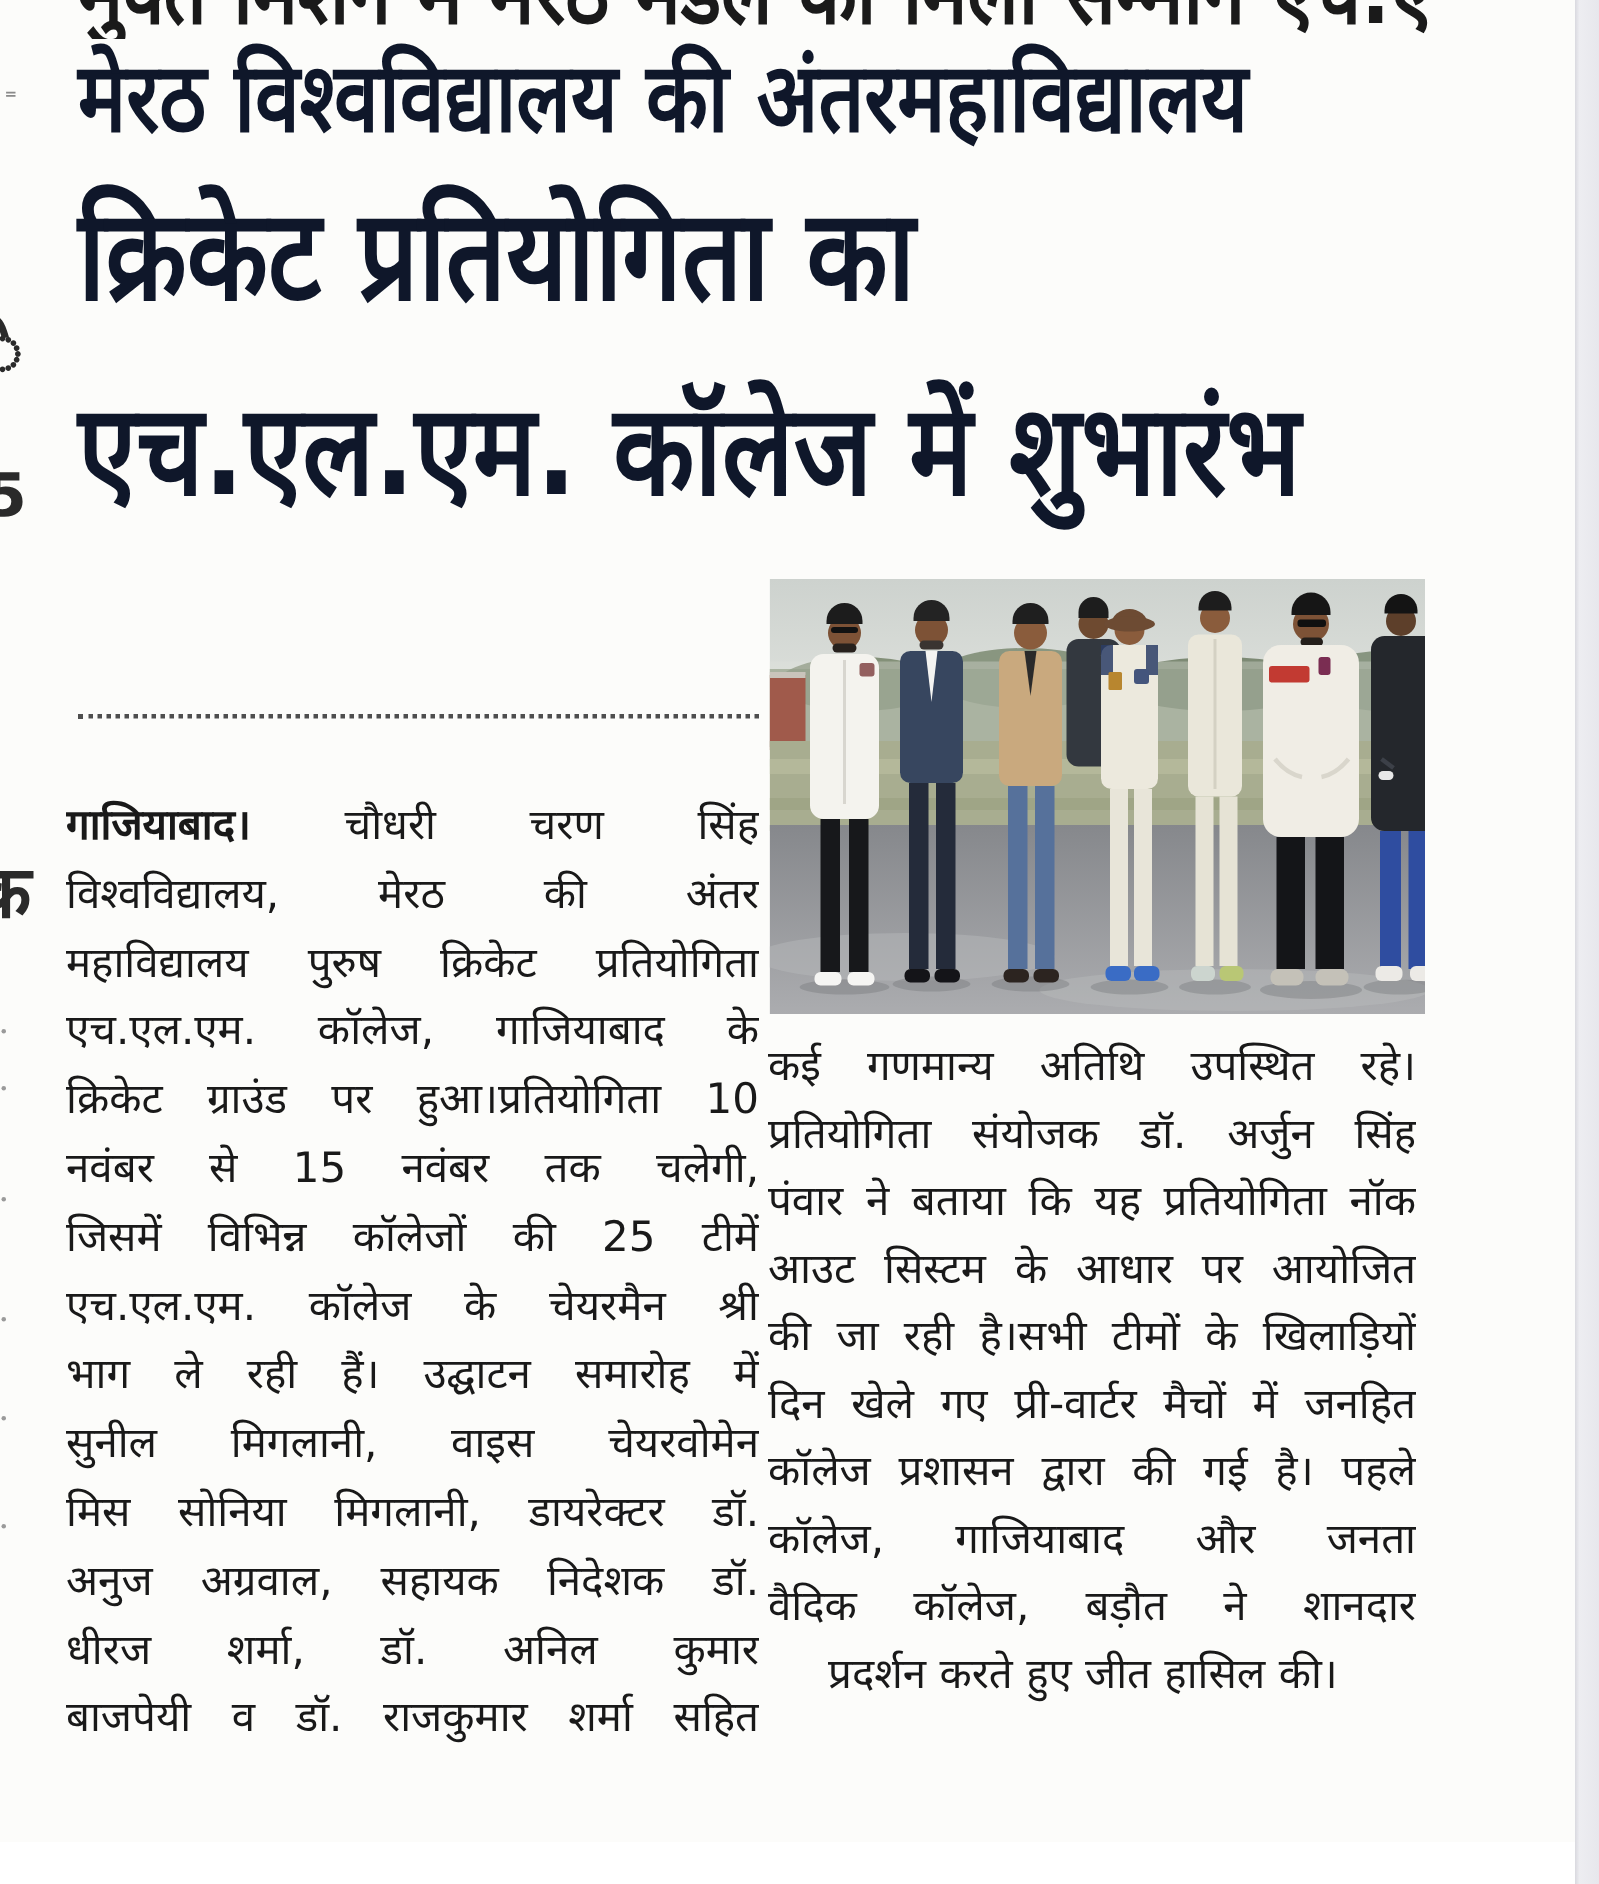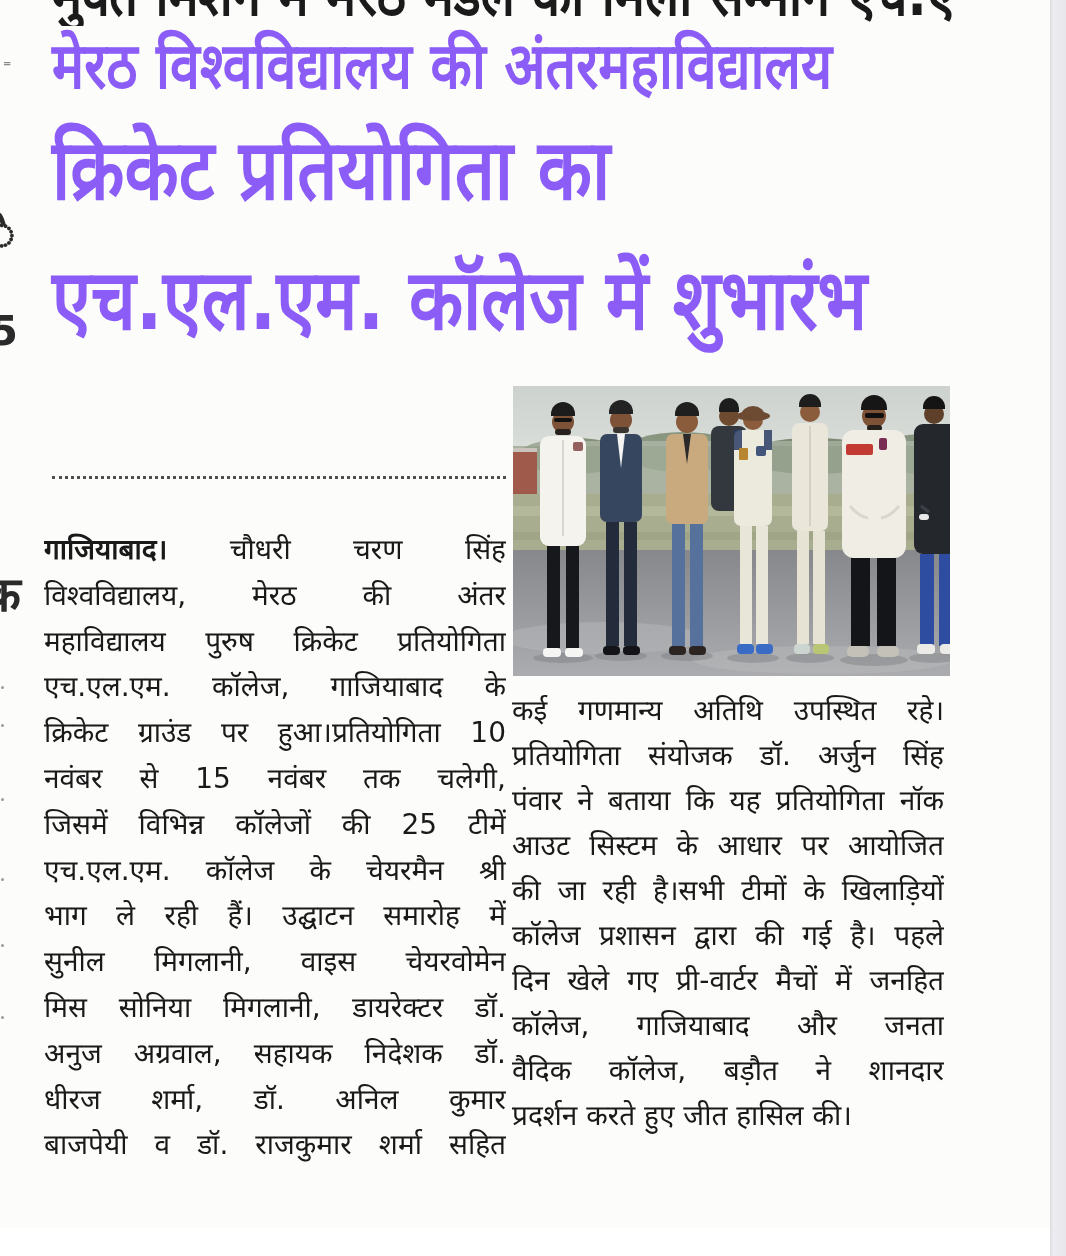--- a/index.html
+++ b/index.html
@@ -17,40 +17,40 @@
   }
 
   
   .top-clip{position:absolute;left:52px;top:0;width:900px;height:26px;overflow:hidden;}
   .top-clip .hl-inner{
     display:inline-block;white-space:nowrap;font-weight:bold;font-size:60px;
     transform:scaleX(.84);transform-origin:0 0;margin-top:-52px;color:#1a1a1a;
   }
 
   
-  .hl{position:absolute;left:52px;white-space:nowrap;font-weight:bold;color:#8b5cf6;line-height:1;}
+  .hl{position:absolute;left:52px;white-space:nowrap;font-weight:bold;color:#0f172a;line-height:1;}
   .hl>span{display:inline-block;transform:scaleX(.84);transform-origin:0 0;}
   .hl1{top:34px;font-size:64px;}
   .hl2{top:128px;font-size:84px;}
   .hl3{top:258px;font-size:84px;}
 
   
   .byline{position:absolute;left:54px;top:432px;font-size:30px;font-weight:bold;color:#1c1c1c;}
   .byline-rule{position:absolute;left:52px;top:476px;width:454px;border-bottom:3px dotted #4e4e4e;}
 
   
   .col{position:absolute;font-size:28px;color:#191919;}
   .col-left{left:44px;top:506px;width:462px;margin-top:21px;}
   .col-right{left:512px;top:688px;width:432px;}
   .bodyline{
     height:45.8px;line-height:45.8px;overflow:hidden;white-space:nowrap;
     text-align:justify;text-align-last:justify;
   }
   .col-right .bodyline{height:45px;line-height:45px;}
-  .col-right .bodyline:last-child{text-align-last:left;}
+  .col-right .bodyline:last-child{text-align-last:left;margin-left:40px;}
   .lead{font-weight:bold;}
 
   
   .photo{position:absolute;left:513px;top:386px;width:437px;height:290px;overflow:hidden;}
   .photo svg{display:block;}
 
   
   .margin-frags{position:absolute;left:0;top:0;width:24px;height:1228px;overflow:hidden;}
   .frag{position:absolute;font-weight:bold;color:#2a2a2a;}
   .frag:nth-child(1){left:3px;top:58px;font-size:10px;color:#8a8a8a;letter-spacing:1px;}
@@ -245,22 +245,22 @@
   </div>
 
   <div class="col col-right">
     <div>
 
     <div class="bodyline">कई गणमान्य अतिथि उपस्थित रहे।</div>
         <div class="bodyline">प्रतियोगिता संयोजक डॉ. अर्जुन सिंह</div>
         <div class="bodyline">पंवार ने बताया कि यह प्रतियोगिता नॉक</div>
         <div class="bodyline">आउट सिस्टम के आधार पर आयोजित</div>
         <div class="bodyline">की जा रही है।सभी टीमों के खिलाड़ियों</div>
+        <div class="bodyline">दिन खेले गए प्री-वार्टर मैचों में जनहित</div>
         <div class="bodyline">कॉलेज प्रशासन द्वारा की गई है। पहले</div>
-        <div class="bodyline">दिन खेले गए प्री-वार्टर मैचों में जनहित</div>
         <div class="bodyline">कॉलेज, गाजियाबाद और जनता</div>
         <div class="bodyline">वैदिक कॉलेज, बड़ौत ने शानदार</div>
         <div class="bodyline">प्रदर्शन करते हुए जीत हासिल की।</div>
       </div>
   </div>
 
   <div class="margin-frags">
     <span class="frag">=</span>
     <span class="frag">े</span>
     <span class="frag">5</span>

